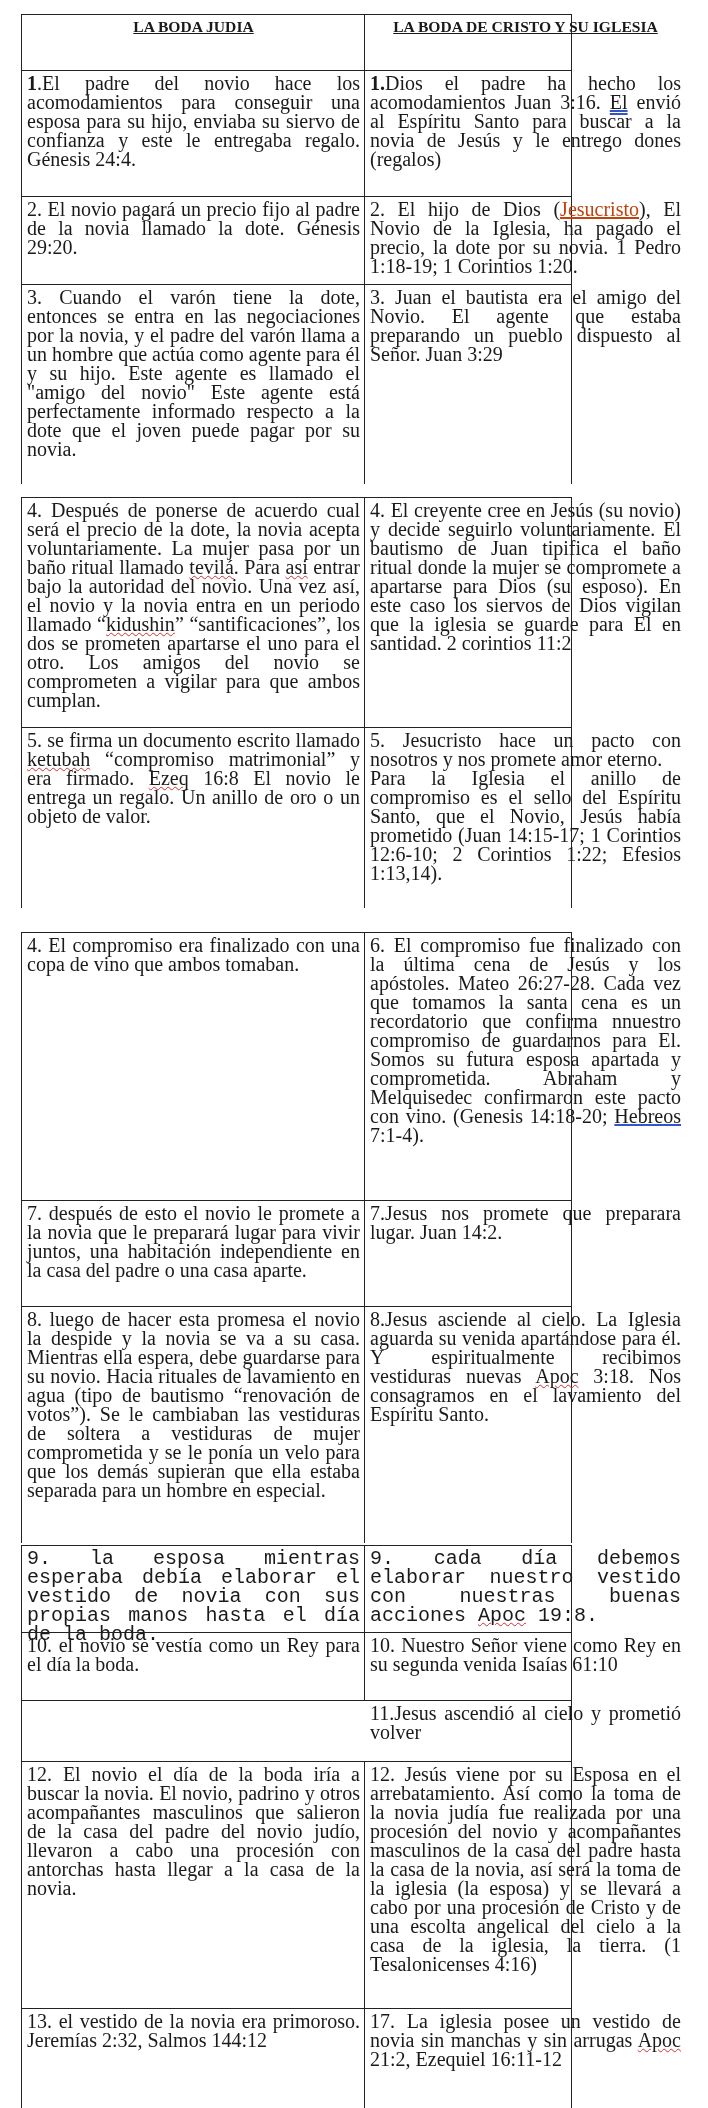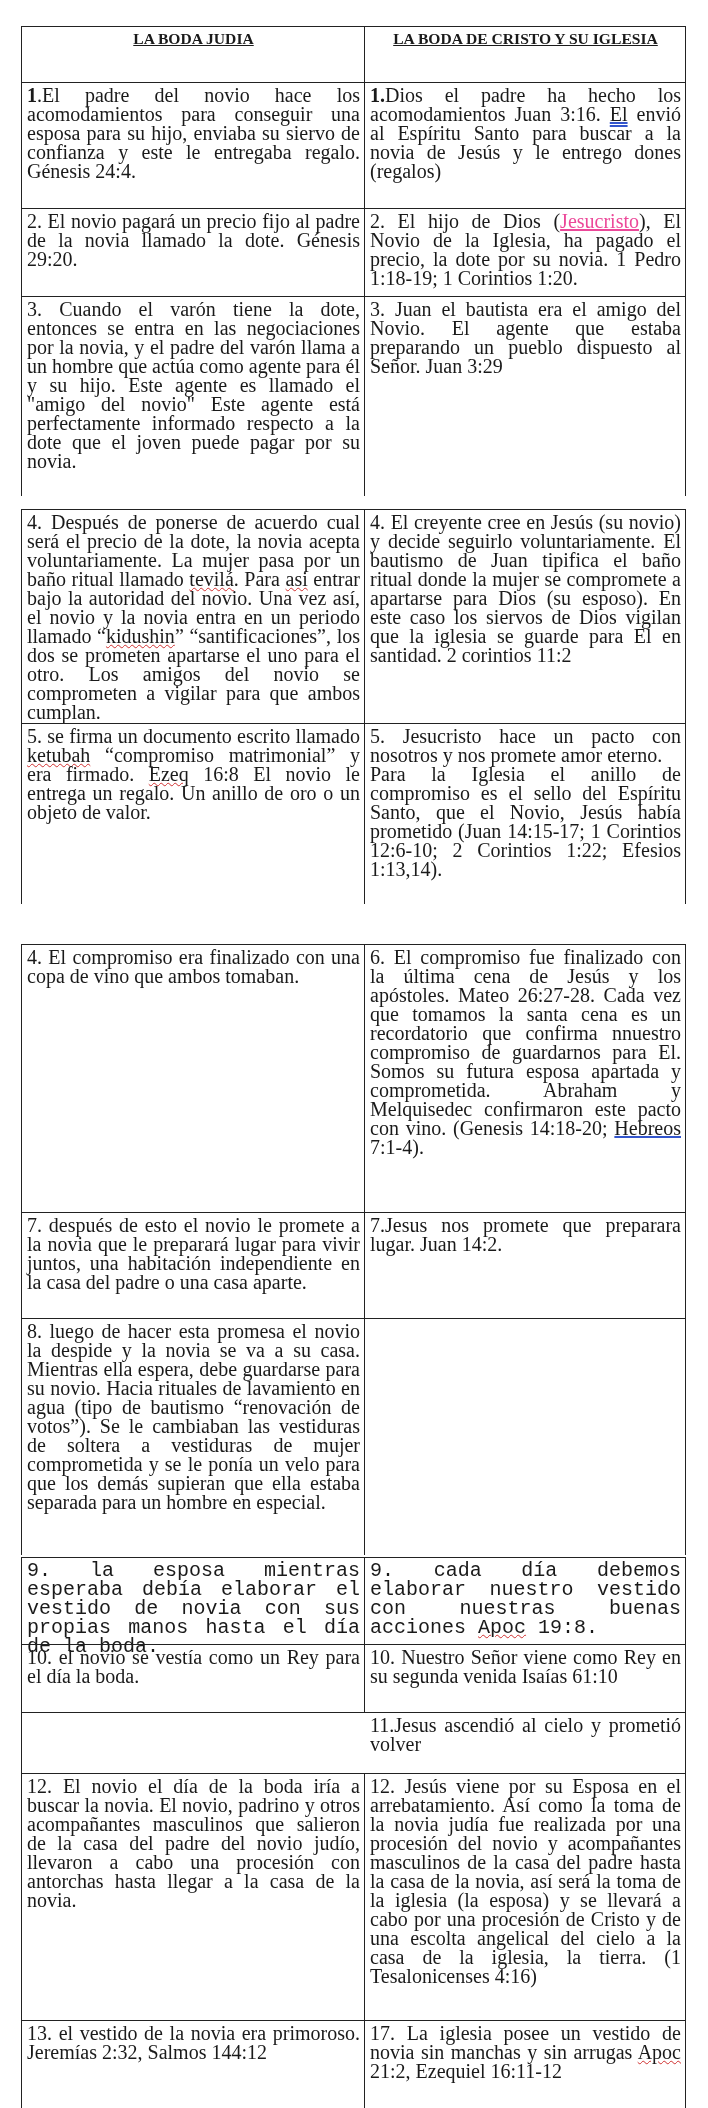--- a/index.html
+++ b/index.html
@@ -1,28 +1,28 @@
 <!DOCTYPE html>
 <html><head>
 <meta charset="utf-8">
 <style>
   html, body { margin: 0; padding: 0; background: #ffffff; }
   body { width: 708px; height: 2108px; position: relative; overflow: hidden;
          font-family: "Liberation Serif", "DejaVu Serif", serif; color: #1a1a1a; }
   .page { position: absolute; left: 0; top: 0; width: 708px; height: 2108px; }
   .tbl { position: absolute; left: 21px; top: 14px; width: 665px; }
-  .row { position: absolute; left: 0; width: 665px; box-sizing: border-box;
-         border-left: 1px solid #222; border-right: 1px solid #222; border-top: 1px solid #222; margin-top: 12px; }
+  .row { position: absolute; left: 0; width: 551px; box-sizing: border-box;
+         border-left: 1px solid #222; border-right: 1px solid #222; border-top: 1px solid #222; }
   .cell { position: absolute; top: 0; bottom: 0; box-sizing: border-box;
           padding: 3px 4px 0 5px; font-size: 20px; line-height: 19px;
           text-align: justify; hyphens: none; }
   .cell.left { left: 0; width: 343px; border-right: 1px solid #222; }
   .cell.right { left: 343px; width: 320px; }
   .hdr .cell { text-align: center; font-weight: bold; text-decoration: underline; padding-top: 2px; font-size: 15.6px; }
-  .red { color: #ec4899; text-decoration: underline; }
+  .red { color: #c2410c; text-decoration: underline; }
   .wavy { text-decoration: underline wavy #d03030; text-decoration-thickness: 1px; }
   .dbl { text-decoration: underline double #3355cc; }
   .blue-u { text-decoration: underline #3355cc; }
   b { font-weight: bold; }
 </style>
 </head>
 <body>
 
 <div class="page">
   <div class="tbl">
@@ -45,40 +45,41 @@
     <div class="row" style="top:270px;height:200px;">
       <div class="cell left">3. Cuando el varón tiene la dote, entonces se entra en las negociaciones por la novia, y el padre del varón llama a un hombre que actúa como agente para él y su hijo. Este agente es llamado el "amigo del novio" Este agente está perfectamente informado respecto a la dote que el joven puede pagar por su novia.</div>
       <div class="cell right">3. Juan el bautista era el amigo del Novio. El agente que estaba preparando un pueblo dispuesto al Señor. Juan 3:29</div>
     </div>
 
     <div class="row" style="top:483px;height:254px;">
       <div class="cell left"><span>4. Después de ponerse de acuerdo cual será el precio de la dote, la novia acepta voluntariamente. La mujer pasa por un baño ritual llamado </span><span class="wavy">tevilá</span><span>. Para </span><span class="wavy">asi</span><span> entrar bajo la autoridad del novio. Una vez así, el novio y la novia entra en un periodo llamado “</span><span class="wavy">kidushin</span><span>” “santificaciones”, los dos se prometen apartarse el uno para el otro. Los amigos del novio se comprometen a vigilar para que ambos cumplan.</span></div>
       <div class="cell right">4. El creyente cree en Jesús (su novio) y decide seguirlo voluntariamente. El bautismo de Juan tipifica el baño ritual donde la mujer se compromete a apartarse para Dios (su esposo). En este caso los siervos de Dios vigilan que la iglesia se guarde para El en santidad. 2 corintios 11:2</div>
     </div>
 
-    <div class="row" style="top:697px;height:181px;">
+    <div class="row" style="top:713px;height:181px;">
       <div class="cell left"><span>5. se firma un documento escrito llamado </span><span class="wavy">ketubah</span><span> “compromiso matrimonial” y era firmado. </span><span class="wavy">Ezeq</span><span> 16:8 El novio le entrega un regalo. Un anillo de oro o un objeto de valor.</span></div>
       <div class="cell right">
           <div>5. Jesucristo hace un pacto con nosotros y nos promete amor eterno.</div>
           <div>Para la Iglesia el anillo de compromiso es el sello del Espíritu Santo, que el Novio, Jesús había prometido (Juan 14:15-17; 1 Corintios 12:6-10; 2 Corintios 1:22; Efesios 1:13,14).</div>
         </div>
     </div>
 
     <div class="row" style="top:918px;height:268px;">
       <div class="cell left">4. El compromiso era finalizado con una copa de vino que ambos tomaban.</div>
       <div class="cell right"><span>6. El compromiso fue finalizado con la última cena de Jesús y los apóstoles. Mateo 26:27-28. Cada vez que tomamos la santa cena es un recordatorio que confirma nnuestro compromiso de guardarnos para El. Somos su futura esposa apartada y comprometida. Abraham y Melquisedec confirmaron este pacto con vino. (Genesis 14:18-20; </span><span class="blue-u">Hebreos</span><span> 7:1-4).</span></div>
     </div>
 
     <div class="row" style="top:1186px;height:106px;">
       <div class="cell left">7. después de esto el novio le promete a la novia que le preparará lugar para vivir juntos, una habitación independiente en la casa del padre o una casa aparte.</div>
       <div class="cell right">7.Jesus nos promete que preparara lugar. Juan 14:2.</div>
     </div>
 
     <div class="row" style="top:1292px;height:237px;">
       <div class="cell left">8. luego de hacer esta promesa el novio la despide y la novia se va a su casa. Mientras ella espera, debe guardarse para su novio. Hacia rituales de lavamiento en agua (tipo de bautismo “renovación de votos”). Se le cambiaban las vestiduras de soltera a vestiduras de mujer comprometida y se le ponía un velo para que los demás supieran que ella estaba separada para un hombre en especial.</div>
+      <div class="cell right"><span>8.Jesus asciende al cielo. La Iglesia aguarda su venida apartándose para él. Y espiritualmente recibimos vestiduras nuevas </span><span class="wavy">Apoc</span><span> 3:18. Nos consagramos en el lavamiento del Espíritu Santo.</span></div>
     </div>
 
     <div class="row" style="top:1531px;height:87px;font-family:Liberation Mono, monospace;">
       <div class="cell left">9. la esposa mientras esperaba debía elaborar el vestido de novia con sus propias manos hasta el día de la boda.</div>
       <div class="cell right"><span>9. cada día debemos elaborar nuestro vestido con nuestras buenas acciones </span><span class="wavy">Apoc</span><span> 19:8.</span></div>
     </div>
 
     <div class="row" style="top:1618px;height:68px;">
       <div class="cell left">10. el novio se vestía como un Rey para el día la boda.</div>
       <div class="cell right">10. Nuestro Señor viene como Rey en su segunda venida Isaías 61:10</div>

